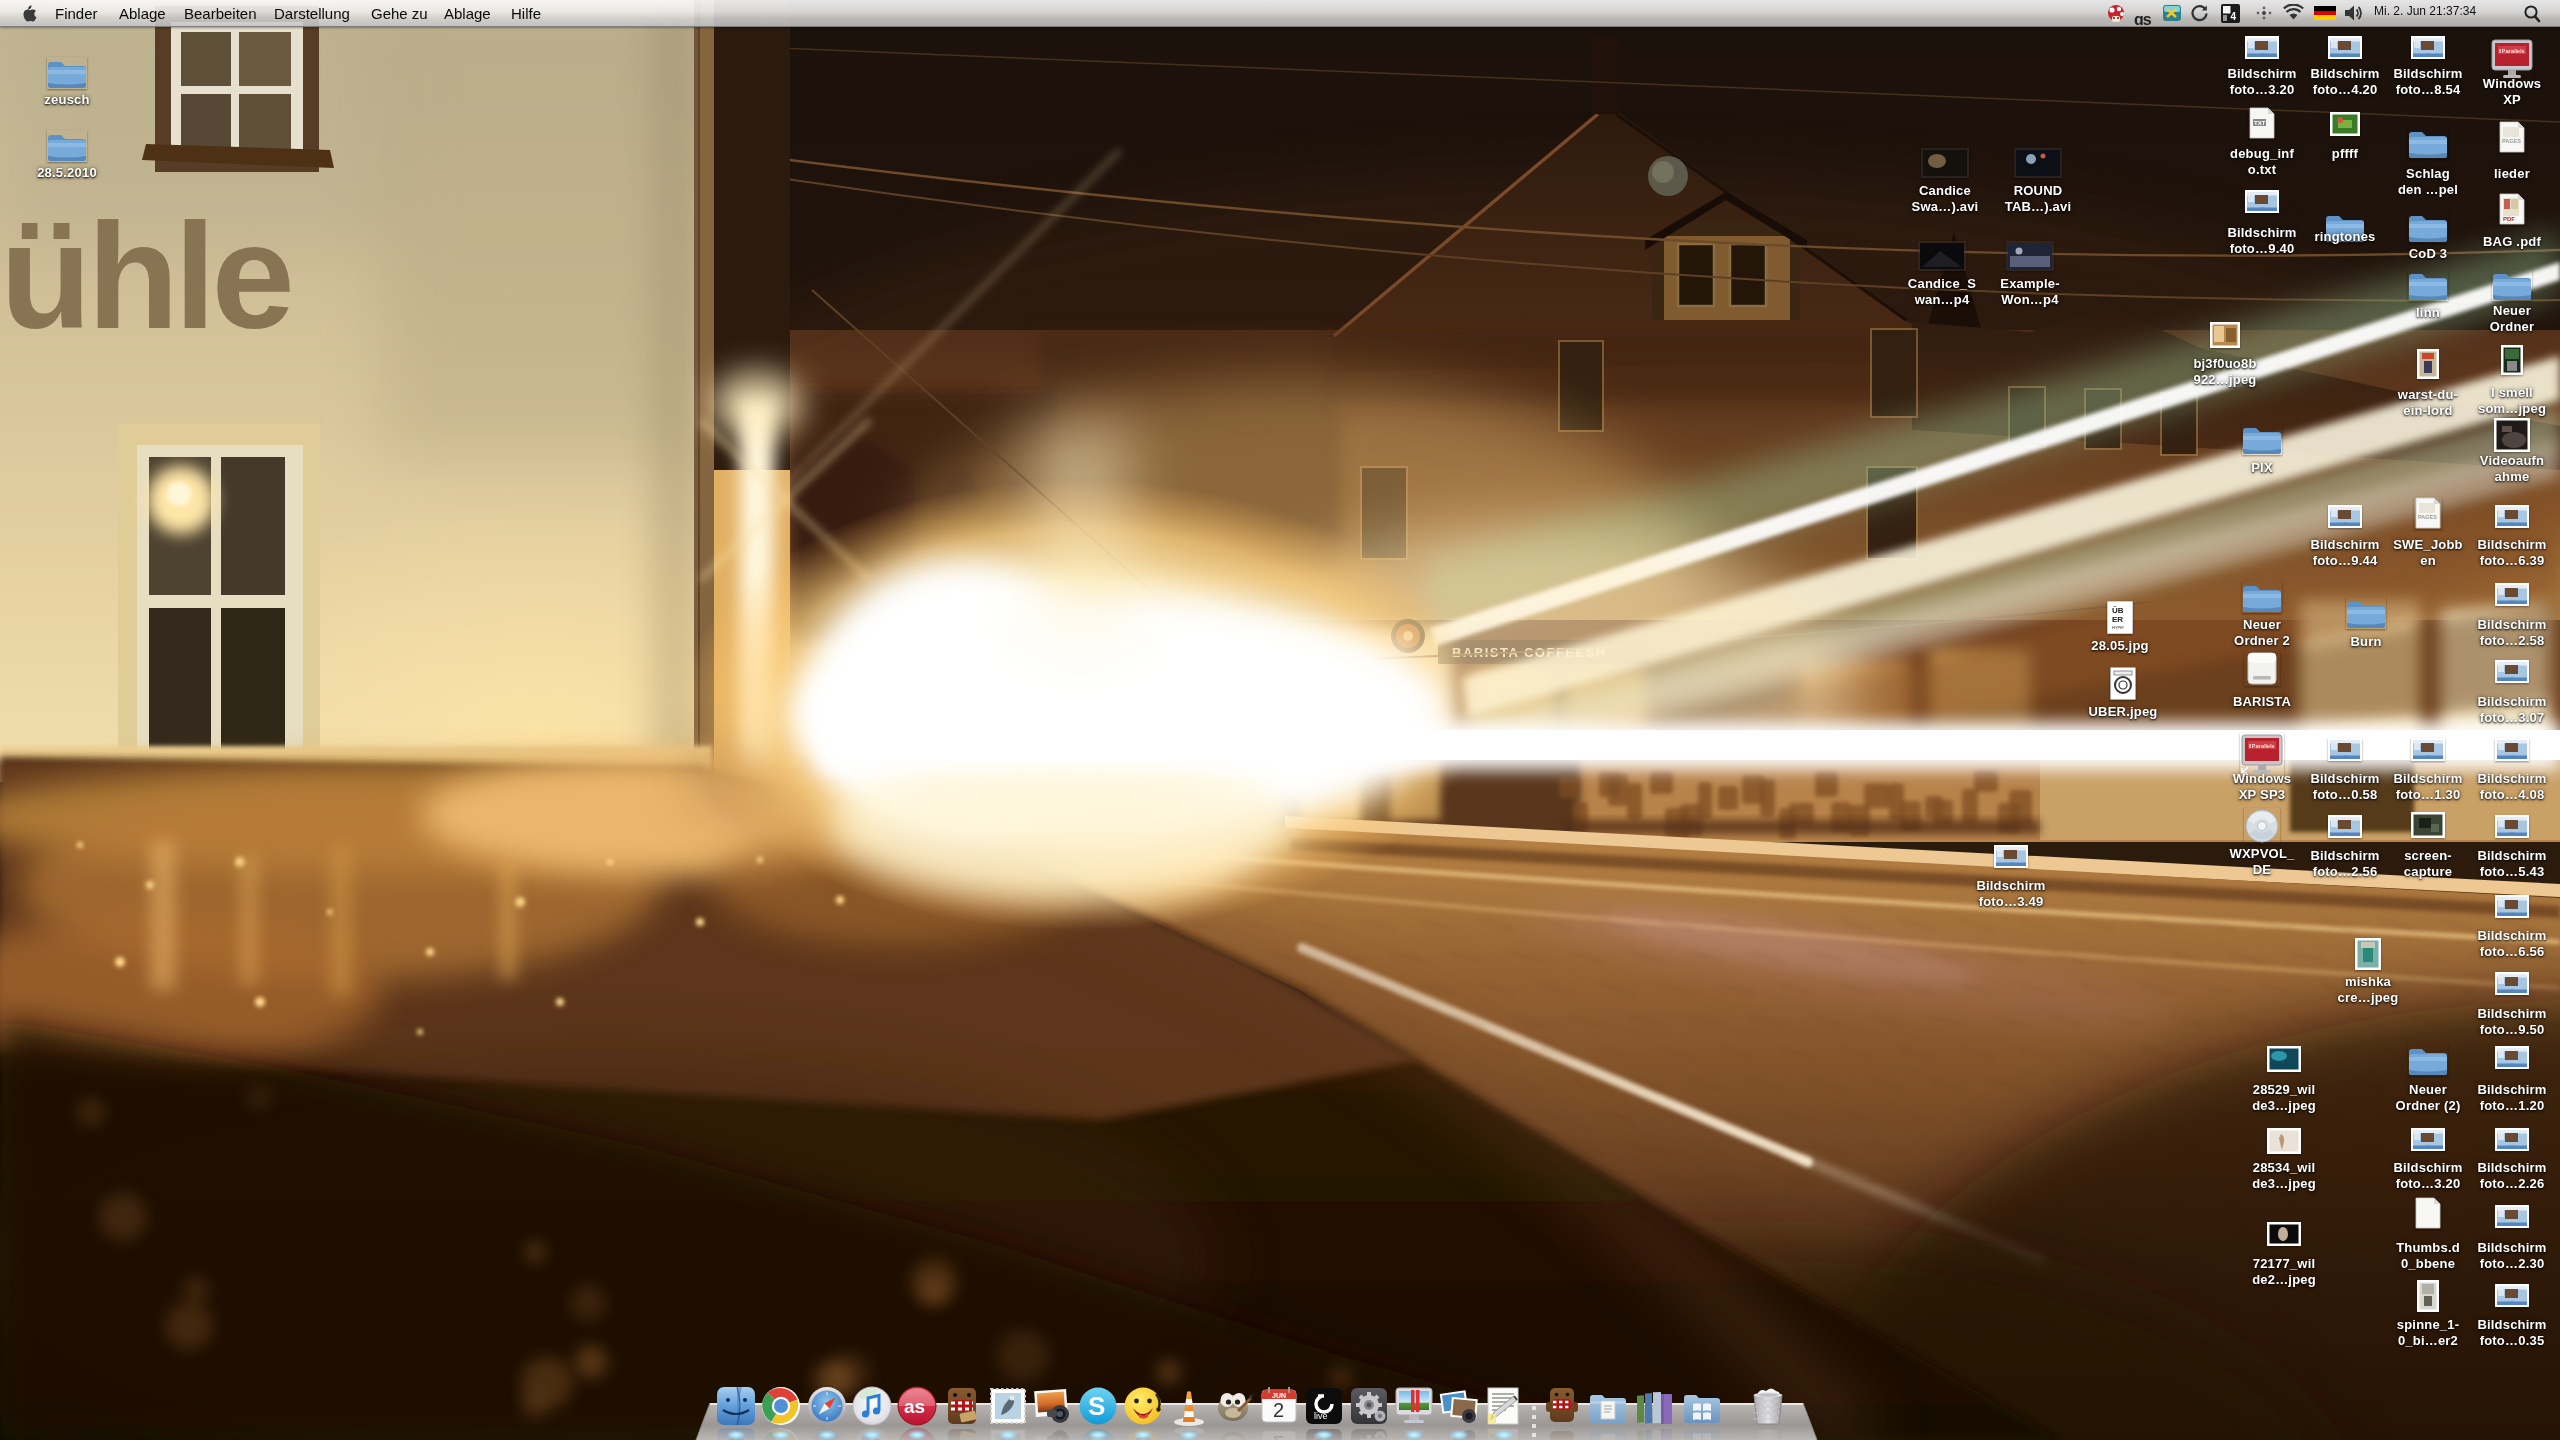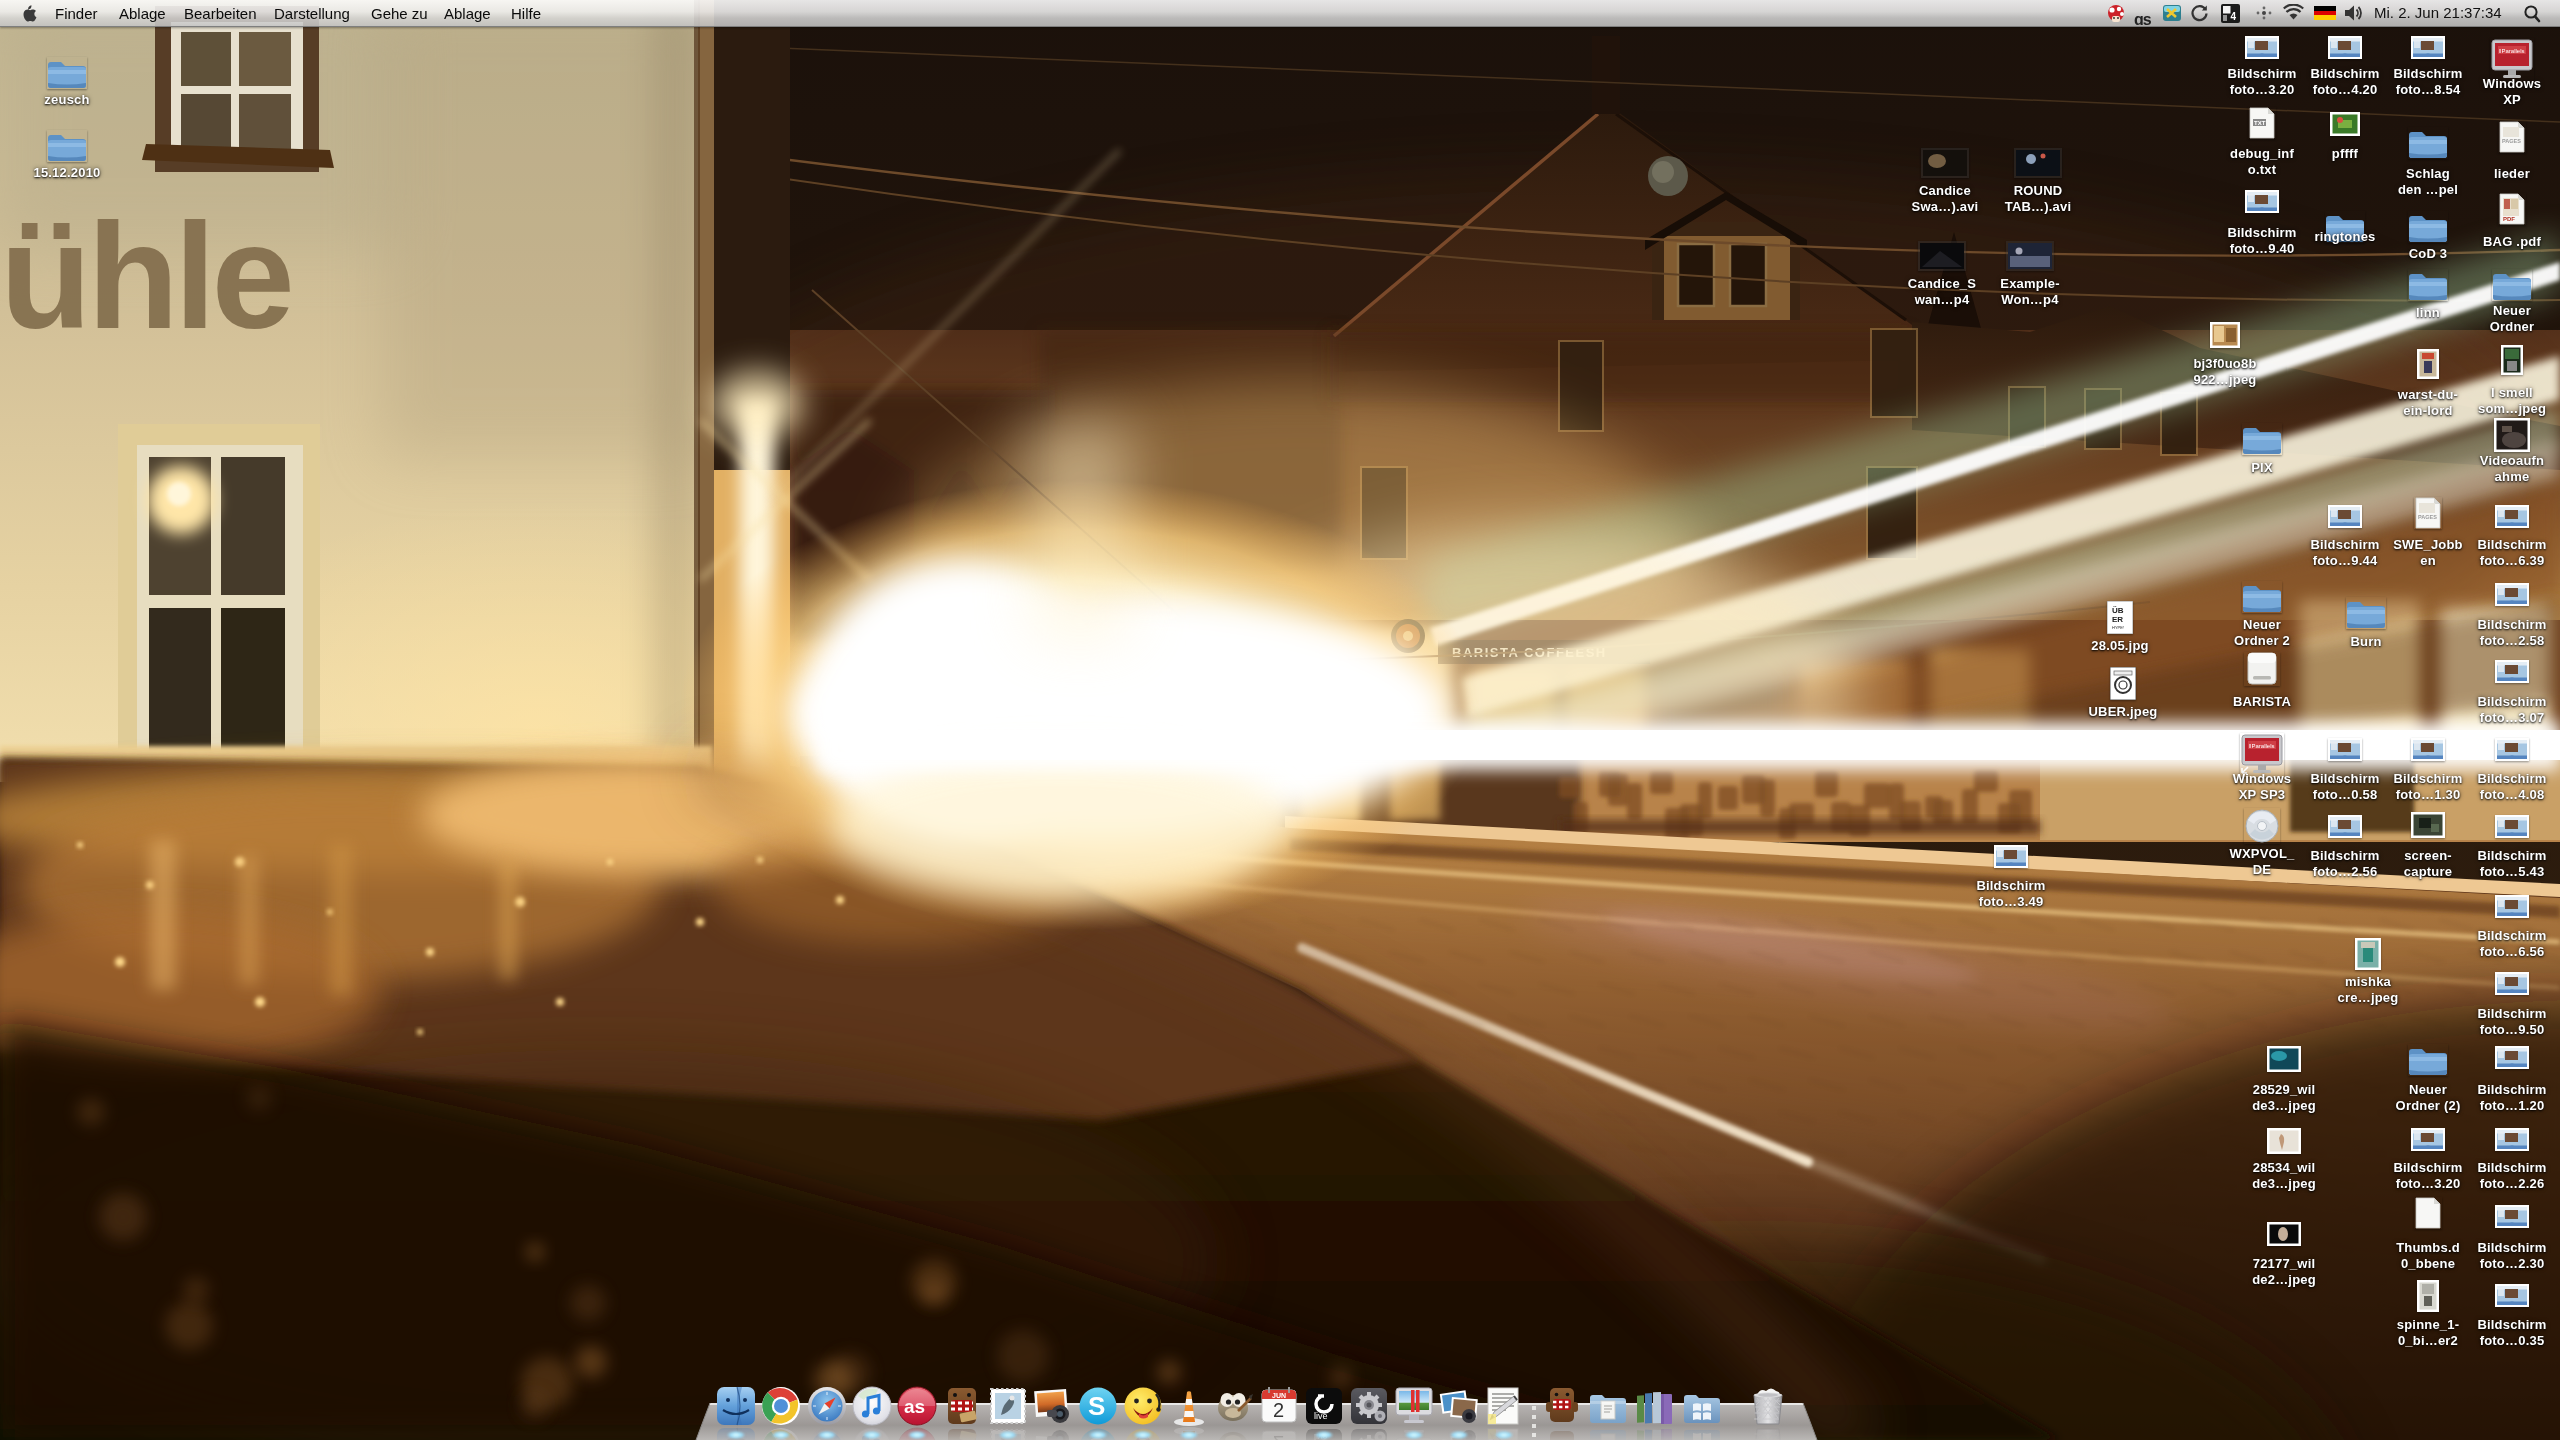--- a/index.html
+++ b/index.html
@@ -797,21 +797,21 @@
       <path d="M1,13 L39,13 L39,17 L1,17 Z" fill="#8fbbe4" opacity=".9"></path>
       <path d="M1,26 Q20,29 39,26 L39,28 Q39,31 36,31 L4,31 Q1,31 1,28 Z" fill="#4e7fb4" opacity=".8"></path>
     </svg>
     <div class="dl" style="left:15px;top:92px">zeusch</div>
     <svg class="di" style="left:47px;top:130px" width="40" height="32" viewBox="0 0 40 32">
       <path d="M1,8 Q1,5 4,5 L14,5 L18,9 L36,9 Q39,9 39,12 L39,28 Q39,31 36,31 L4,31 Q1,31 1,28 Z" fill="#5d92c6"></path>
       <path d="M1,12 Q1,10 4,10 L36,10 Q39,10 39,12 L39,28 Q39,31 36,31 L4,31 Q1,31 1,28 Z" fill="#77a9d9"></path>
       <path d="M1,13 L39,13 L39,17 L1,17 Z" fill="#8fbbe4" opacity=".9"></path>
       <path d="M1,26 Q20,29 39,26 L39,28 Q39,31 36,31 L4,31 Q1,31 1,28 Z" fill="#4e7fb4" opacity=".8"></path>
     </svg>
-    <div class="dl" style="left:15px;top:165px">15.12.2010</div>
+    <div class="dl" style="left:15px;top:165px">28.5.2010</div>
     <svg class="di" style="left:1921px;top:148px" width="48" height="30" viewBox="0 0 48 30">
       <rect x="0" y="0" width="48" height="30" fill="#3a3a3a" opacity=".4"></rect>
       <rect x="2" y="2" width="44" height="26" fill="#14100c"></rect>
       <ellipse cx="16" cy="13" rx="9" ry="7" fill="#8a7050" opacity=".8"></ellipse>
     </svg>
     <div class="dl" style="left:1893px;top:183px">Candice<br>Swa…).avi</div>
     <svg class="di" style="left:2014px;top:148px" width="48" height="30" viewBox="0 0 48 30">
       <rect x="0" y="0" width="48" height="30" fill="#3a3a3a" opacity=".4"></rect>
       <rect x="2" y="2" width="44" height="26" fill="#0c1016"></rect>
       <circle cx="17" cy="11" r="5" fill="#9ab0cc" opacity=".9"></circle>
@@ -1310,21 +1310,21 @@
       </svg>
       <div style="position:absolute;left:2314px;top:6px;width:22px;height:14px">
         <div style="height:4.6px;background:#000"></div>
         <div style="height:4.6px;background:#d00"></div>
         <div style="height:4.8px;background:#fc0"></div>
       </div>
       <svg style="position:absolute;left:2344px;top:4px" width="19" height="18" viewBox="0 0 19 18">
         <path d="M1,6 L5,6 L10,1.5 L10,16.5 L5,12 L1,12 Z" fill="#333"></path>
         <path d="M12.5,5.5 A5,5 0 0,1 12.5,12.5 M14.5,3 A8.5,8.5 0 0,1 14.5,15" fill="none" stroke="#333" stroke-width="1.8"></path>
       </svg>
-      <span style="position:absolute;left:2374px;top:4px;font-size:15px;color:#111">Mi. 2. Jun  21:37:34</span>
+      <span style="position:absolute;left:2374px;top:4px;font-size:12px;color:#111">Mi. 2. Jun  21:37:34</span>
       <svg style="position:absolute;left:2523px;top:4px" width="18" height="19" viewBox="0 0 18 19">
         <circle cx="8" cy="8" r="5.6" fill="none" stroke="#222" stroke-width="2"></circle>
         <line x1="12.2" y1="12.6" x2="16" y2="17" stroke="#222" stroke-width="2.6" stroke-linecap="round"></line>
       </svg>
     </div>
     <div id="dock">
       <svg style="position:absolute;left:0;top:0" width="2560" height="46" viewBox="0 0 2560 46">
 <defs>
           <linearGradient id="gsh" x1="0" y1="0" x2="0" y2="1">
             <stop offset="0" stop-color="#c6c3c2" stop-opacity=".93"></stop>

